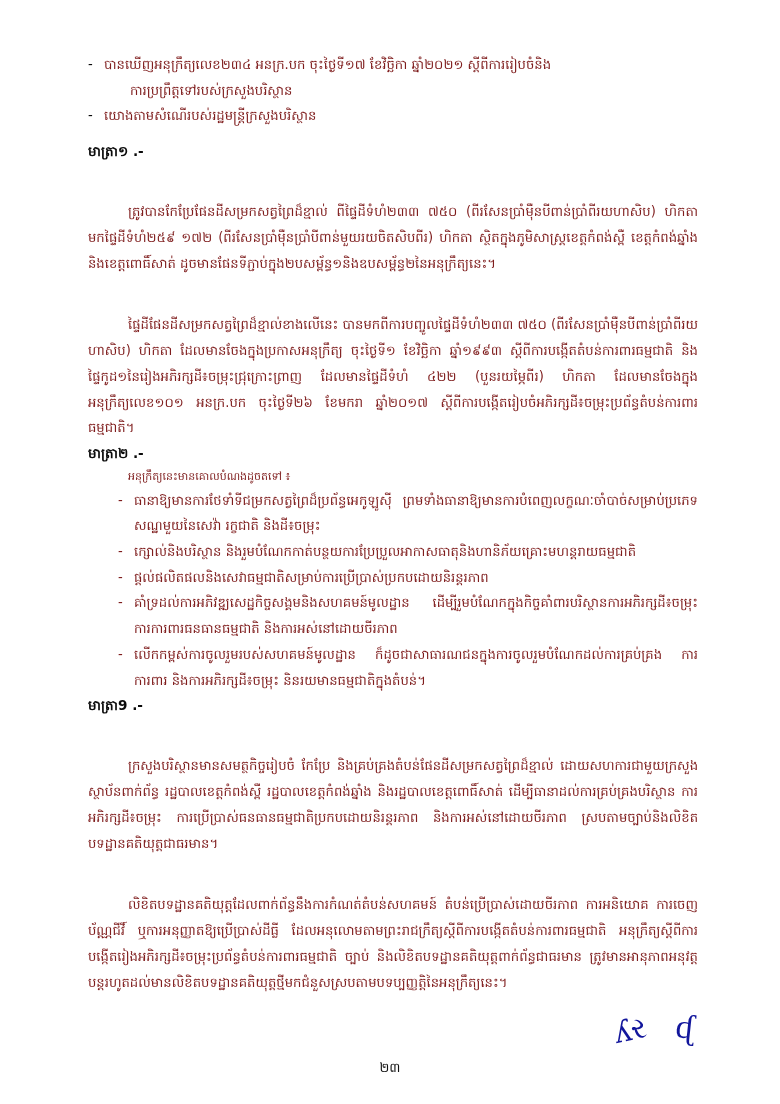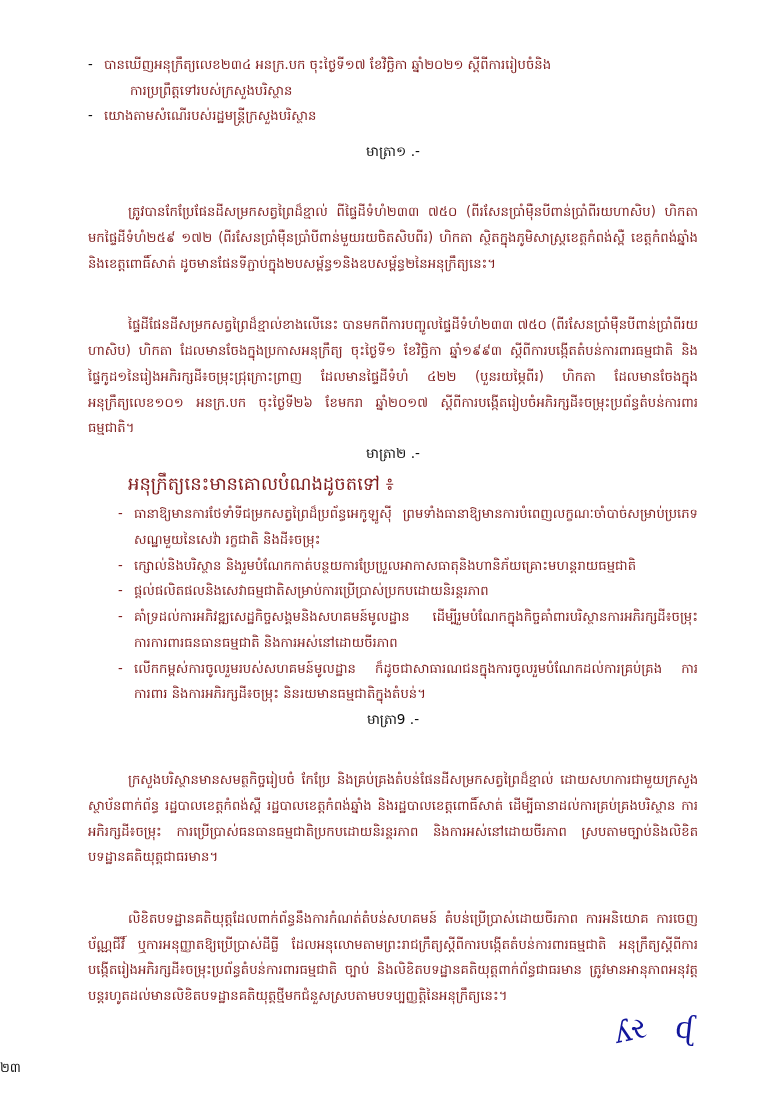--- a/index.html
+++ b/index.html
@@ -53,34 +53,33 @@
     font-size: 14.5px;
     font-weight: bold;
     margin: 12px 0 6px 0;
     letter-spacing: 0.2px;
   }
   .article {
     margin-top: 4px;
   }
   .article-title {
     font-size: 13.6px;
-    font-weight: normal;
+    font-weight: bold;
     margin-bottom: 1px;
-    text-align: center;
   }
   .para {
     text-indent: 40px;
     font-size: 13.2px;
     line-height: 1.95;
     text-align: justify;
     margin-top: 36px;
   }
   .lead {
     text-indent: 40px;
-    font-size: 18px;
+    font-size: 11px;
     line-height: 1.95;
   }
   .bullets {
     margin: 0;
     padding: 0;
     list-style: none;
   }
   .bullet {
     display: flex;
     font-size: 13.2px;
@@ -93,21 +92,21 @@
   }
   .bullet-text {
     flex: 1;
     text-align: justify;
   }
   .page-number {
     position: absolute;
     left: 0;
     right: 0;
     bottom: 26px;
-    text-align: left;
+    text-align: center;
     font-size: 13px;
     color: #111;
   }
   .signature {
     position: absolute;
     right: 52px;
     bottom: 40px;
     width: 120px;
     height: 60px;
   }

